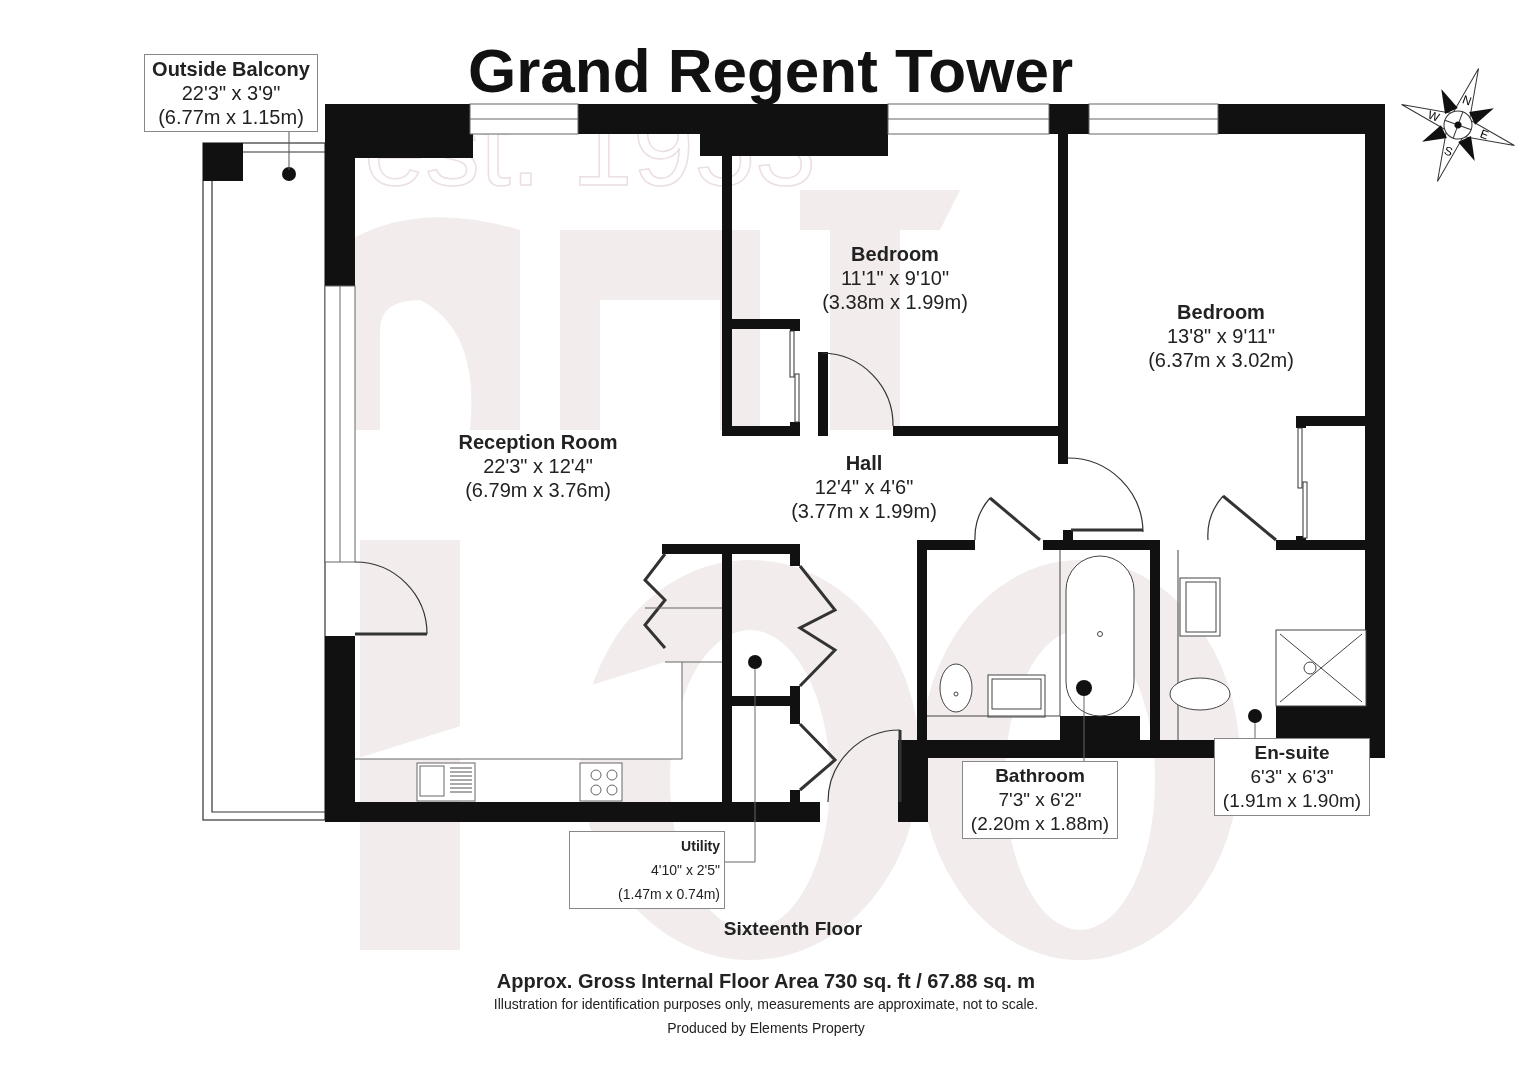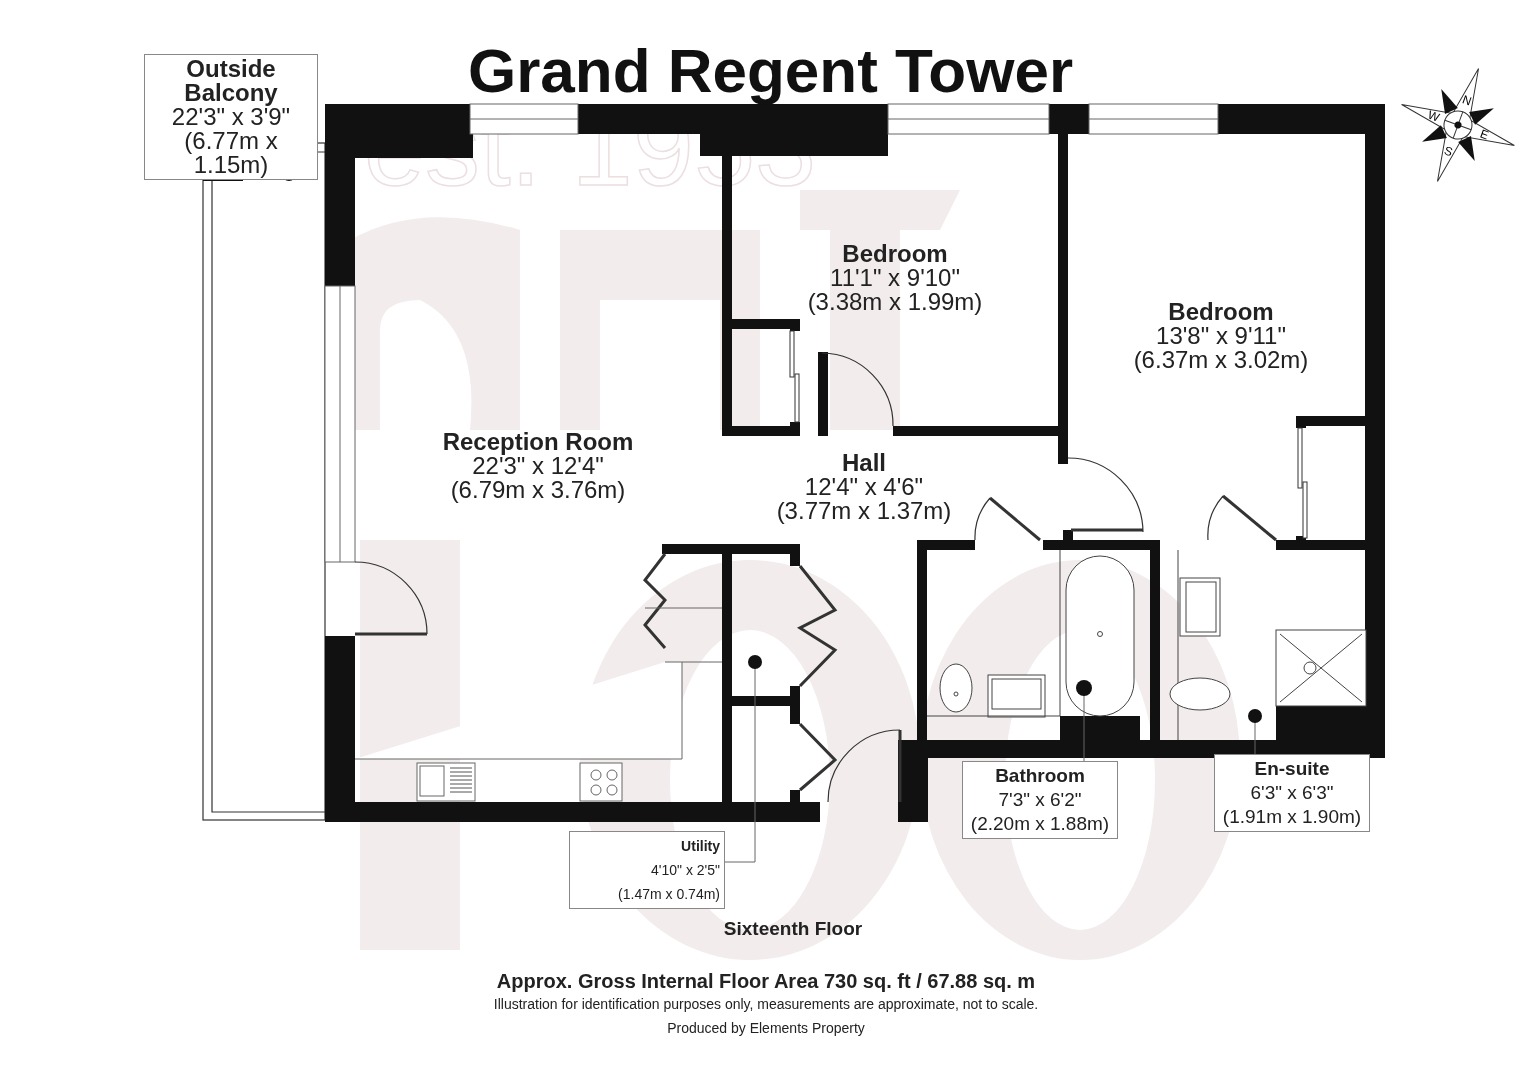--- a/index.html
+++ b/index.html
@@ -1,19 +1,19 @@
 <!DOCTYPE html>
 <html><head>
   <meta charset="utf-8">
   <style>
     html, body { margin: 0; padding: 0; background: #ffffff; }
     body { width: 1529px; height: 1080px; position: relative; overflow: hidden; font-family: "Liberation Sans", sans-serif; color: #111; }
     .title { position: absolute; left: 6px; width: 1529px; top: 10px; text-align: center; font-size: 62px; font-weight: bold; letter-spacing: 0px; color: #111; margin-top: 25px; }
     svg.plan { position: absolute; left: 0; top: 0; }
-    .lbl { position: absolute; text-align: center; line-height: 24px; font-size: 24px; color: #222; }
+    .lbl { position: absolute; text-align: center; line-height: 24px; font-size: 20px; color: #222; }
     .lbl .nm { font-weight: bold; display: block; }
     .lbl span { display: block; }
     .boxed { border: 1.5px solid #888; background: #fff; padding: 2px 4px; }
     .floor-name { position: absolute; left: 0; width: 1586px; top: 918px; text-align: center; font-size: 19px; font-weight: bold; color: #222; }
     .area { position: absolute; left: 0; width: 1532px; top: 970px; text-align: center; font-size: 20px; font-weight: bold; color: #222; }
     .disc { position: absolute; left: 0; width: 1532px; top: 996px; text-align: center; font-size: 14px; color: #222; }
     .credit { position: absolute; left: 0; width: 1532px; top: 1020px; text-align: center; font-size: 14px; color: #222; }
   </style>
 </head>
 <body>
@@ -219,30 +219,30 @@
 
 <div class="lbl" style="left:1126px; top:300px; width:190px;">
   <span class="nm">Bedroom</span>
   <span>13'8" x 9'11"</span>
   <span>(6.37m x 3.02m)</span>
 </div>
 
 <div class="lbl" style="left:768px; top:451px; width:192px;">
   <span class="nm">Hall</span>
   <span>12'4" x 4'6"</span>
-  <span>(3.77m x 1.37m)</span>
+  <span>(3.77m x 1.99m)</span>
 </div>
 
 <div class="lbl boxed" style="left:962px; top:761px; width:146px; font-size:19px;">
   <span class="nm">Bathroom</span>
   <span>7'3" x 6'2"</span>
   <span>(2.20m x 1.88m)</span>
 </div>
 
-<div class="lbl boxed" style="left:1214px; top:754px; width:146px; font-size:19px;">
+<div class="lbl boxed" style="left:1214px; top:738px; width:146px; font-size:19px;">
   <span class="nm">En-suite</span>
   <span>6'3" x 6'3"</span>
   <span>(1.91m x 1.90m)</span>
 </div>
 
 <div class="lbl boxed" style="left:569px; top:831px; width:146px; font-size:14px;text-align:right;">
   <span class="nm">Utility</span>
   <span>4'10" x 2'5"</span>
   <span>(1.47m x 0.74m)</span>
 </div>

